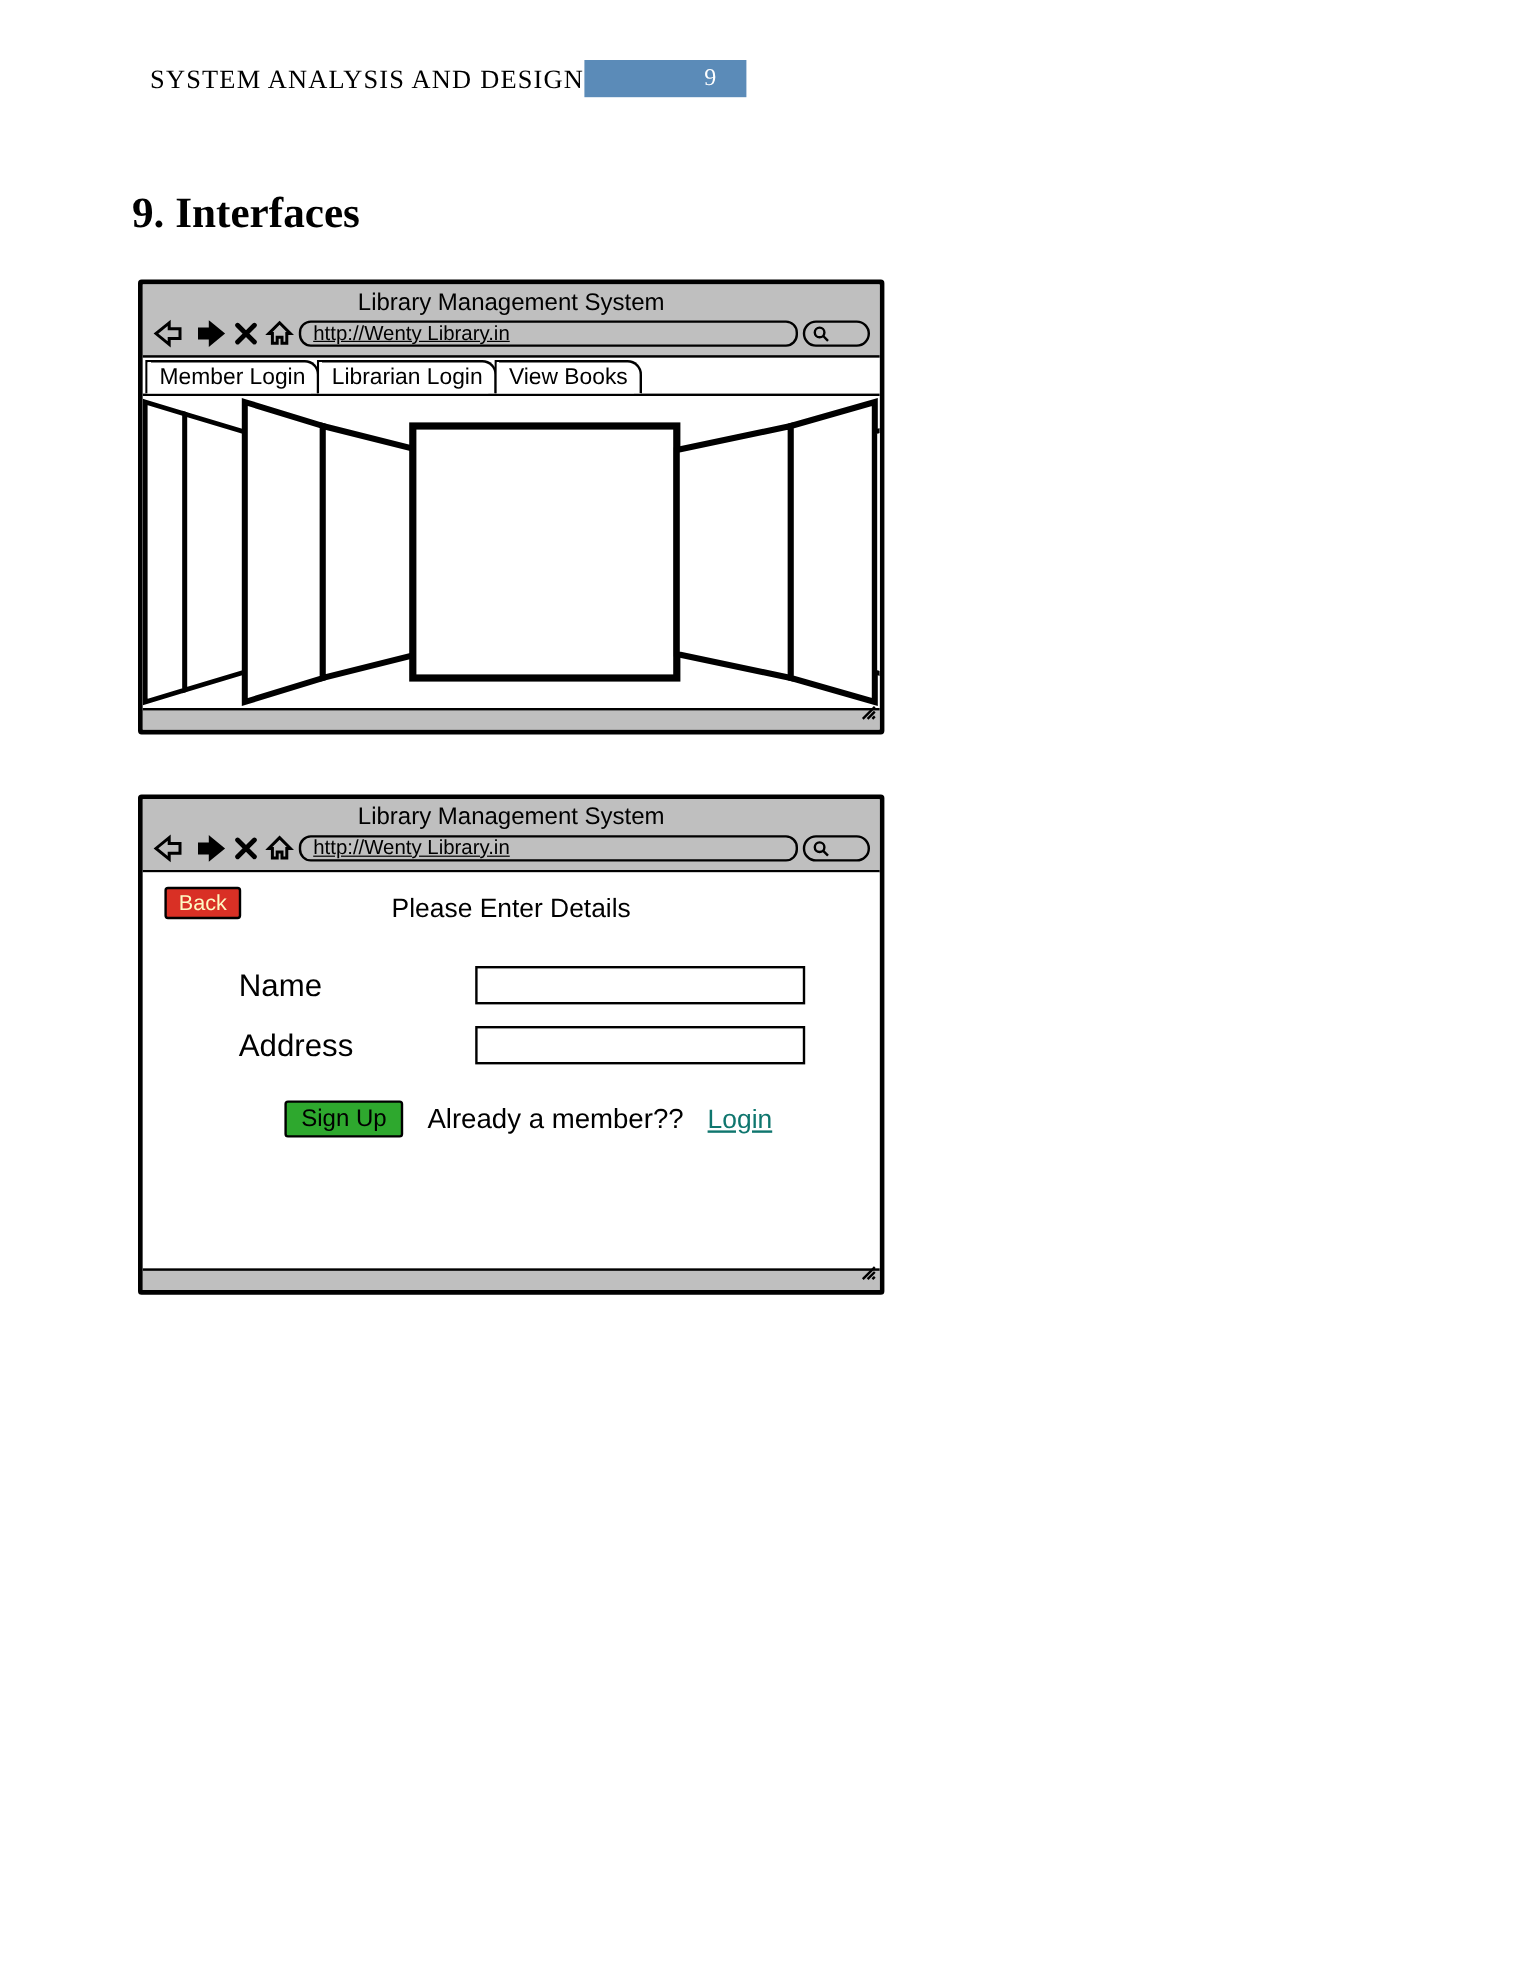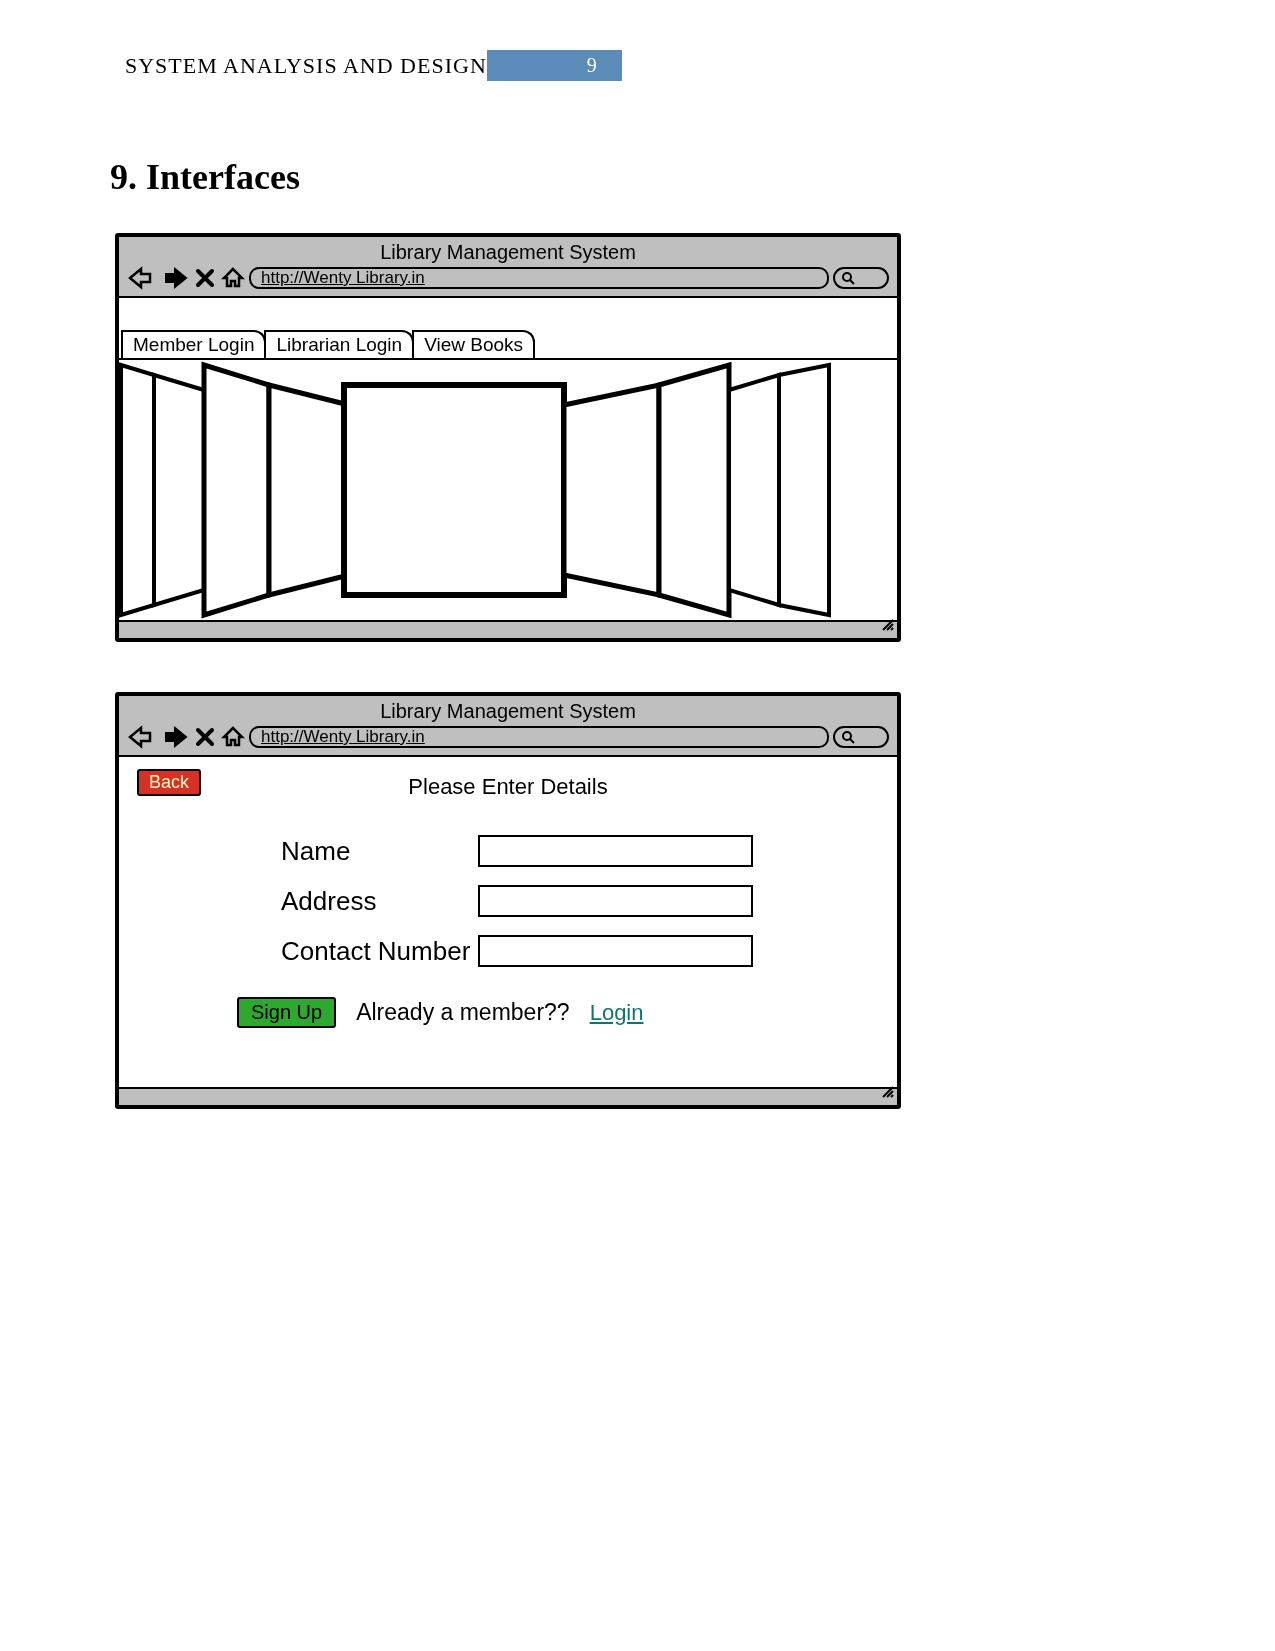--- a/index.html
+++ b/index.html
@@ -31,21 +31,21 @@
       padding-right: 25px;
     }
     .section-heading {
       font-size: 36px;
       font-weight: bold;
       margin: 55px 0 35px 110px;
       font-family: 'Times New Roman', serif;
     }
     .mockup-container {
       margin: 0 0 50px 115px;
-      width: 786px;
+      width: 622px;
     }
     .browser-window {
       border: 4px solid #000;
       border-radius: 3px;
       background: #fff;
       position: relative;
     }
     .browser-toolbar {
       background: #bfbfbf;
       border-bottom: 2px solid #000;
@@ -106,21 +106,20 @@
     }
     .tab {
       border: 2px solid #000;
       border-bottom: none;
       border-top-right-radius: 12px;
       padding: 2px 10px;
       font-family: 'Comic Sans MS', cursive, sans-serif;
       font-size: 19px;
       background: #fff;
       margin-right: -2px;
-      margin-top: 30px;
     }
     .carousel-area {
       height: 260px;
       position: relative;
       overflow: hidden;
       background: #fff;
     }
     .bottom-bar {
       background: #bfbfbf;
       border-top: 2px solid #000;
@@ -319,24 +318,20 @@
       <div class="form-title">Please Enter Details</div>
 
       <div class="form-row">
         <div class="form-label">Name</div>
         <div class="form-input"></div>
       </div>
       <div class="form-row">
         <div class="form-label">Address</div>
         <div class="form-input"></div>
       </div>
-      <div class="form-row">
-        <div class="form-label">Contact Number</div>
-        <div class="form-input"></div>
-      </div>
 
       <div class="action-row">
         <button class="signup-btn">Sign Up</button>
         <span class="member-text">Already a member??</span>
         <a class="login-link" href="#">Login</a>
       </div>
     </div>
     <div class="bottom-bar">
       <span class="resize-grip">
         <svg width="14" height="14" viewBox="0 0 14 14">

